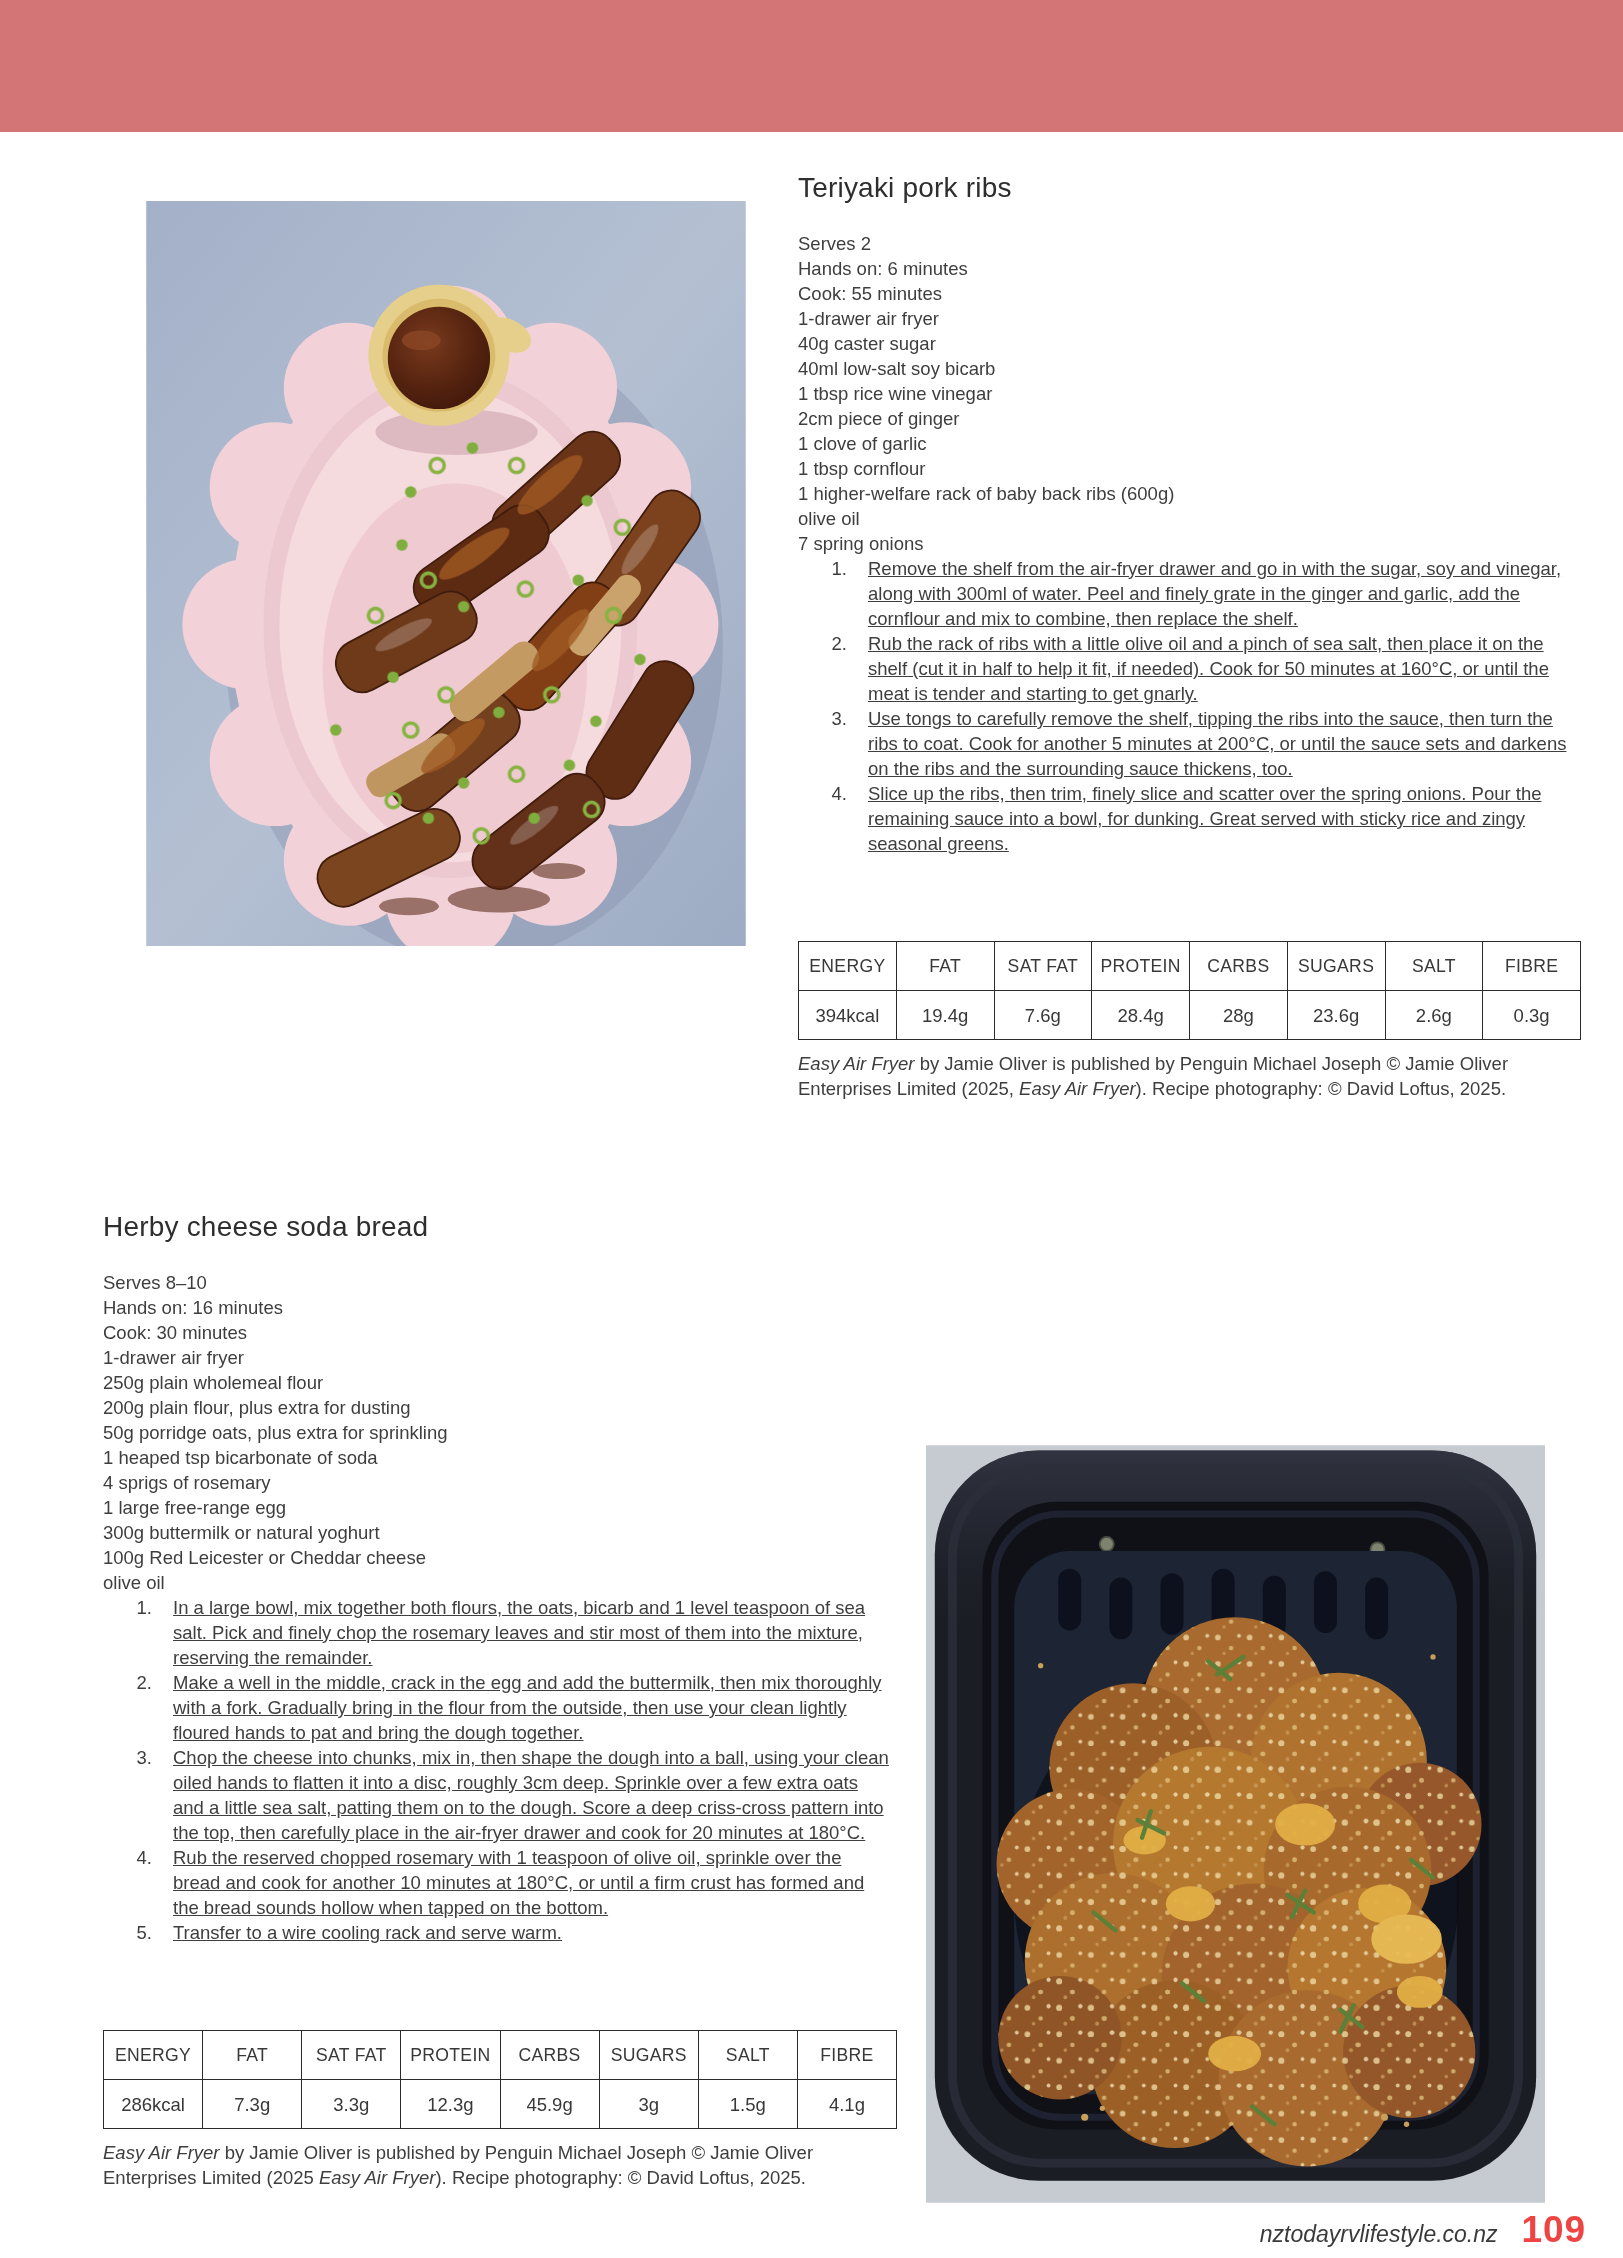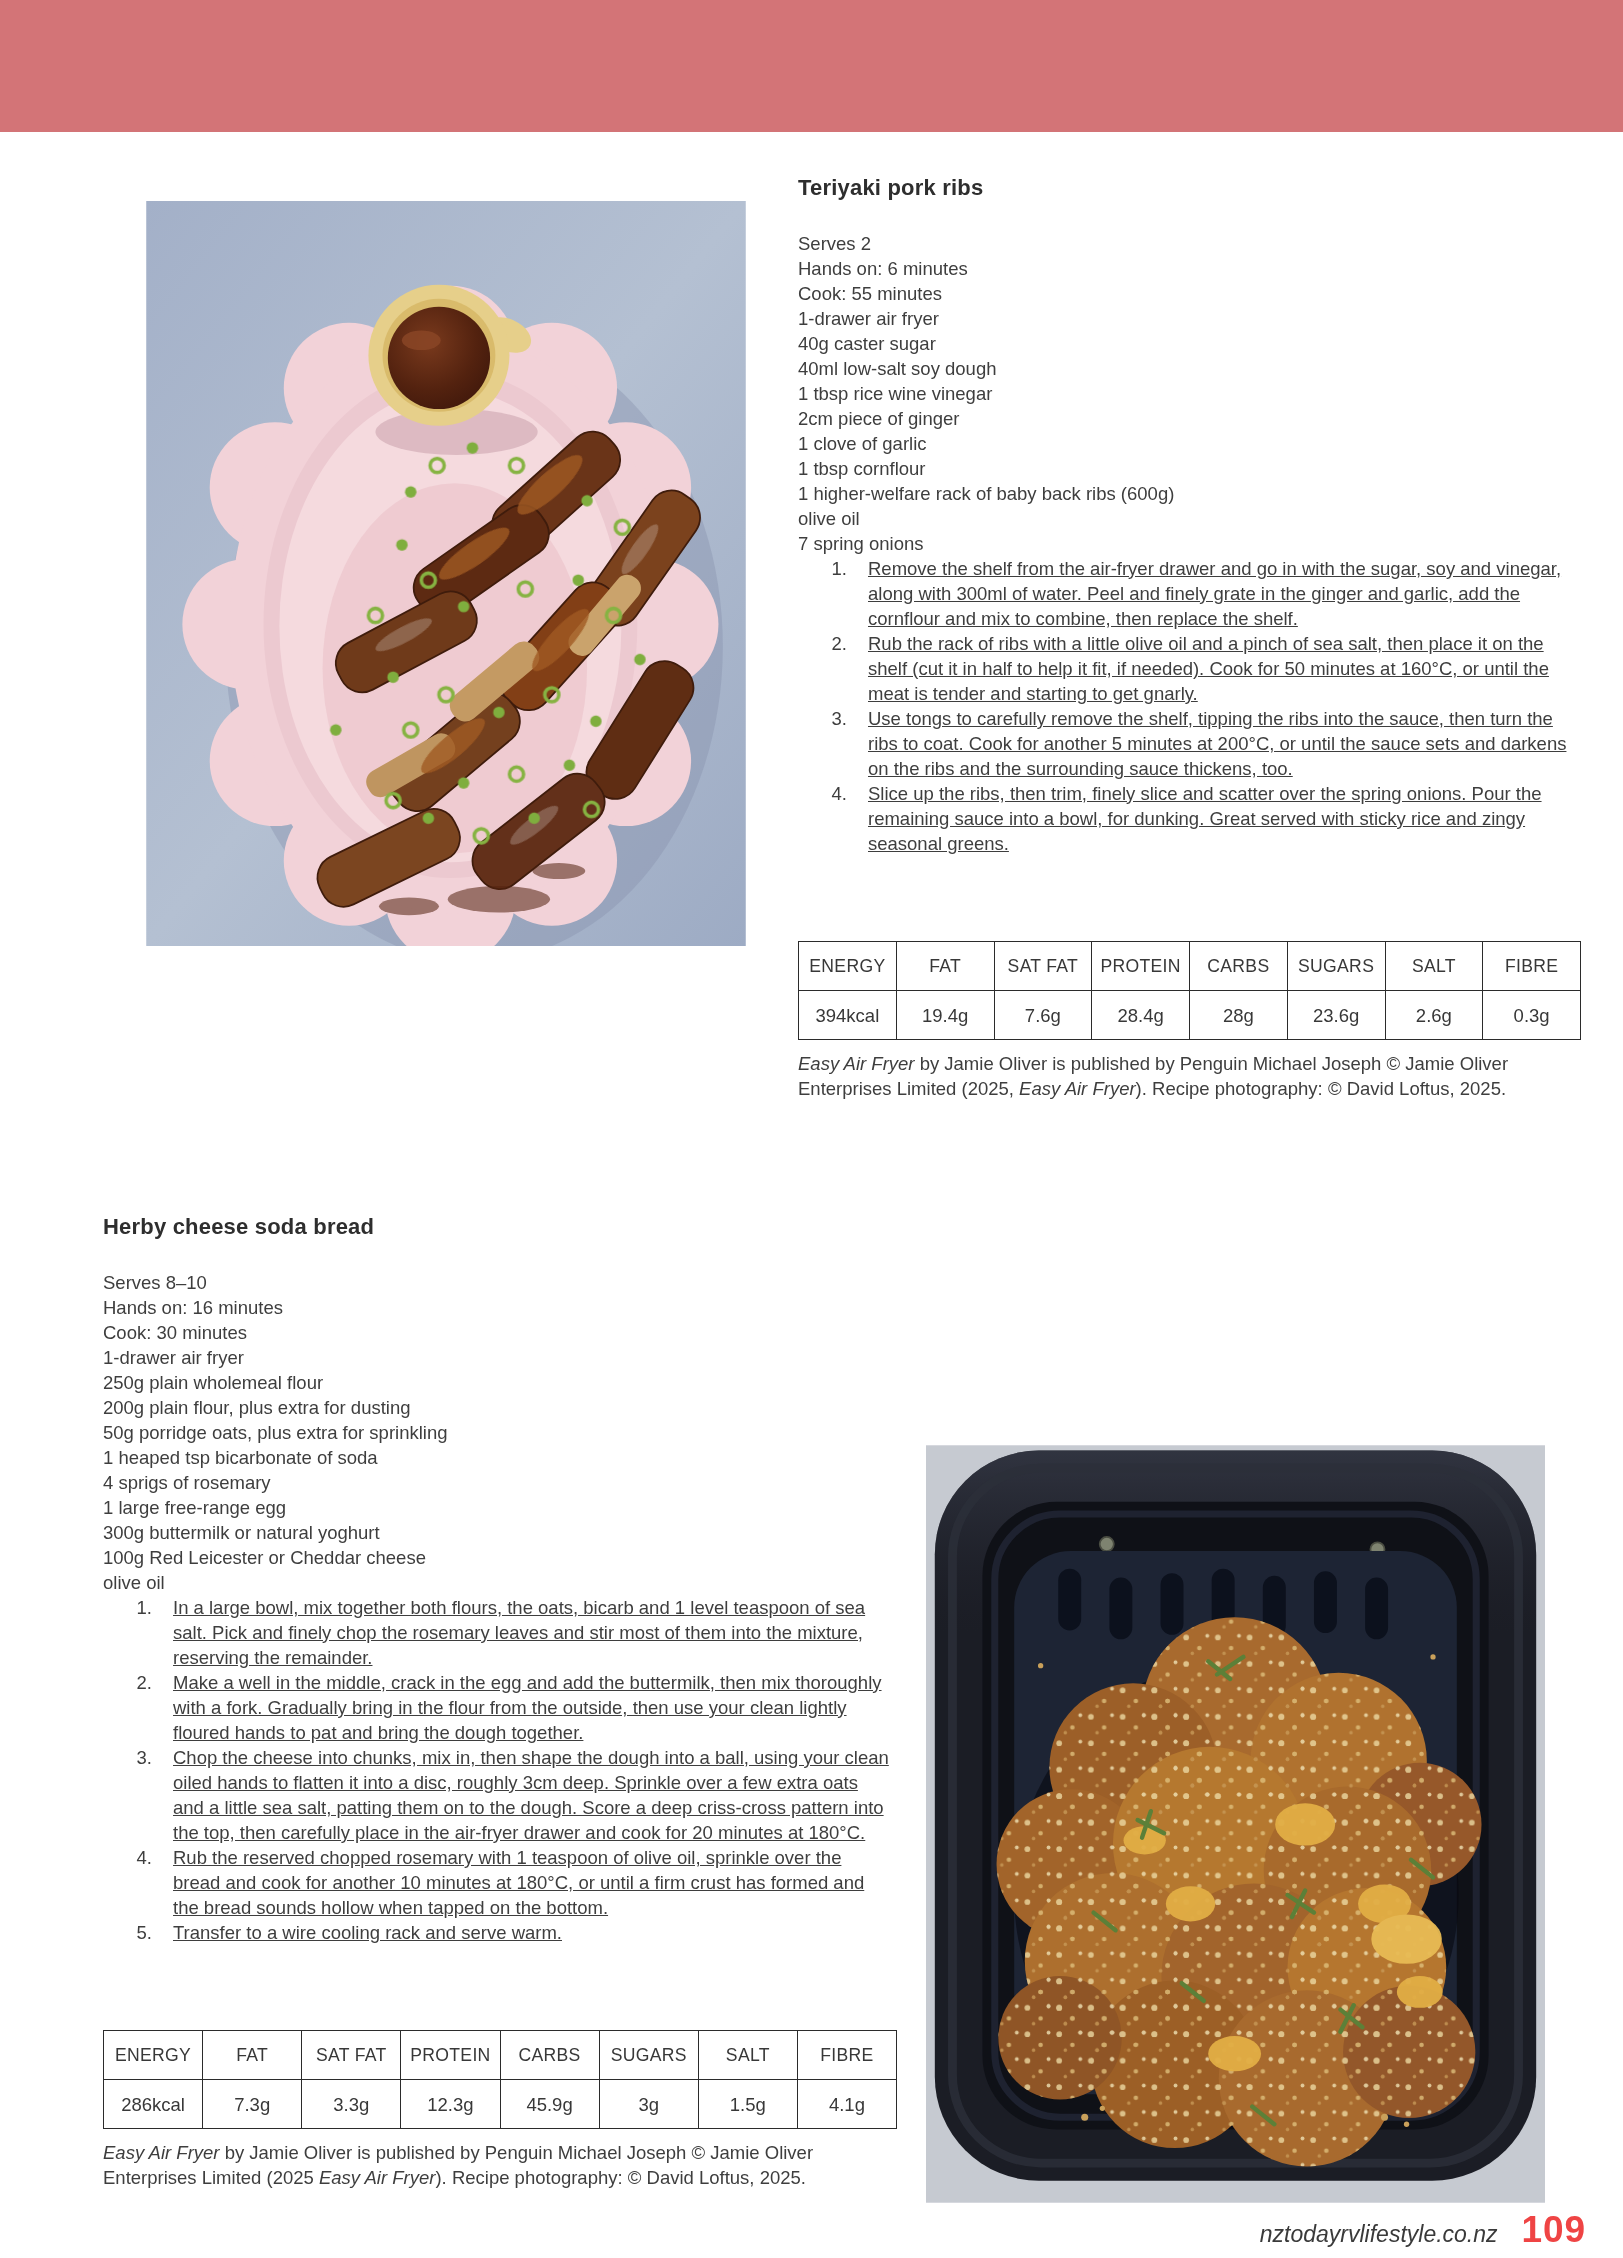--- a/index.html
+++ b/index.html
@@ -11,21 +11,21 @@
 
   figure { margin:0; position:absolute; padding:0; }
   .ribs-photo  { left:146px;  top:201px;  width:600px; height:745px; }
   .bread-photo { left:926px; top:1445px; width:619px; height:758px; }
   figure svg { display:block; }
 
   .col { position:absolute; font-size:18.5px; line-height:25px; color:#3e3e3e; }
   .col-right { left:798px; top:174px;  width:783px; }
   .col-left  { left:103px; top:1213px; width:794px; }
 
-  .recipe-title { font-size:22px; line-height:28px; font-weight:700; color:#2e2e2e;
+  .recipe-title { font-size:28px; line-height:28px; font-weight:400; color:#2e2e2e;
     margin:0 0 29px; letter-spacing:0.2px; }
 
   ul.plain { list-style:none; margin:0; padding:0; }
   .meta { margin:0 0 28px; }
   .ingredients { margin:0 0 39px; }
 
   ol.steps { list-style:none; margin:0 8px 85px; padding:0; counter-reset:step;text-decoration:underline; }
   ol.steps li { position:relative; padding-left:62px; counter-increment:step; }
   ol.steps li::before { content:counter(step) "."; position:absolute; left:0; top:0;
     width:41px; text-align:right; }
@@ -163,21 +163,21 @@
   <section class="col col-right">
     <h2 class="recipe-title">Teriyaki pork ribs</h2>
     <ul class="plain meta">
       <li>Serves 2</li>
       <li>Hands on: 6 minutes</li>
       <li>Cook: 55 minutes</li>
       <li>1-drawer air fryer</li>
     </ul>
     <ul class="plain ingredients">
       <li>40g caster sugar</li>
-      <li>40ml low-salt soy dough</li>
+      <li>40ml low-salt soy bicarb</li>
       <li>1 tbsp rice wine vinegar</li>
       <li>2cm piece of ginger</li>
       <li>1 clove of garlic</li>
       <li>1 tbsp cornflour</li>
       <li>1 higher-welfare rack of baby back ribs (600g)</li>
       <li>olive oil</li>
       <li>7 spring onions</li>
     </ul>
     <ol class="steps">
       <li>Remove the shelf from the air-fryer drawer and go in with the sugar, soy and vinegar, along with 300ml of water. Peel and finely grate in the ginger and garlic, add the cornflour and mix to combine, then replace the shelf.</li>

